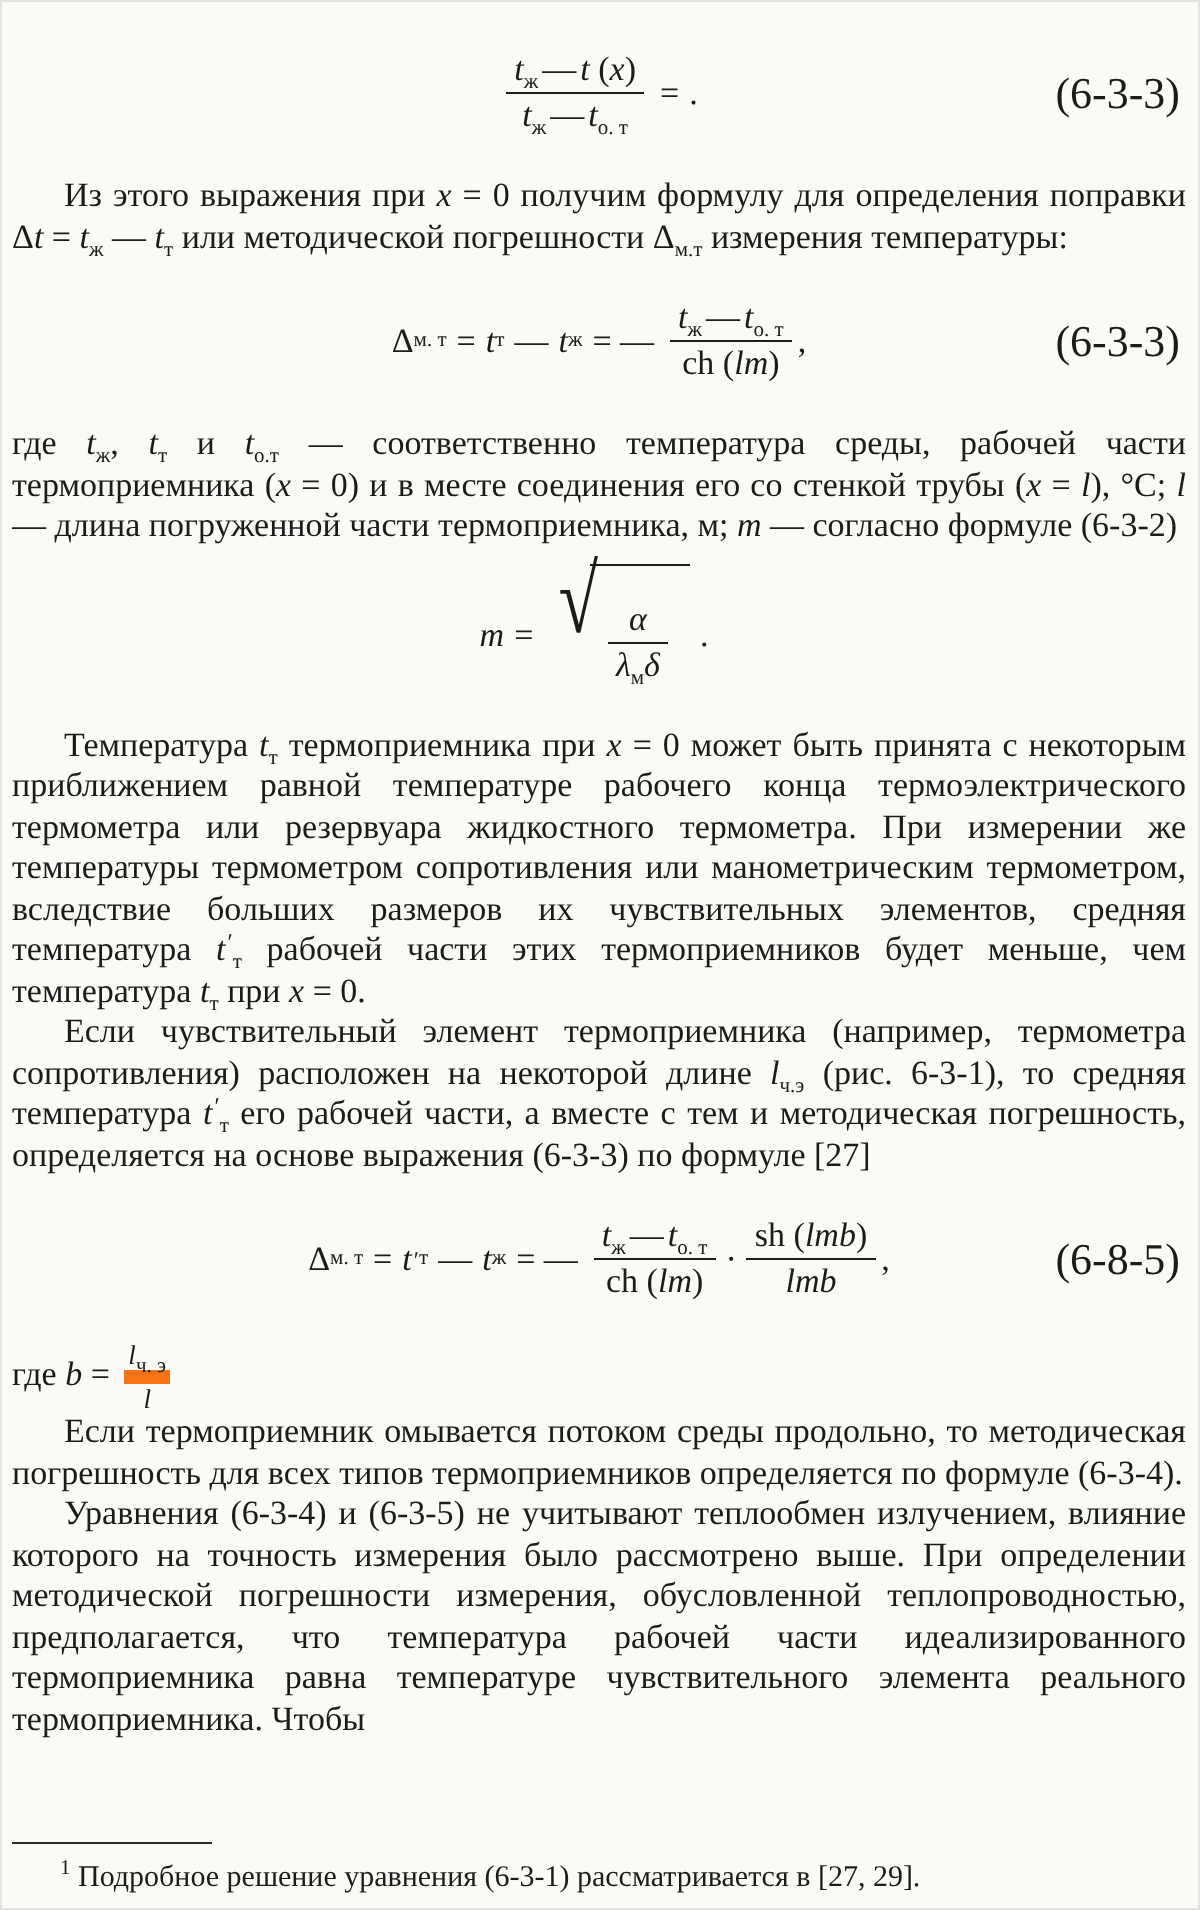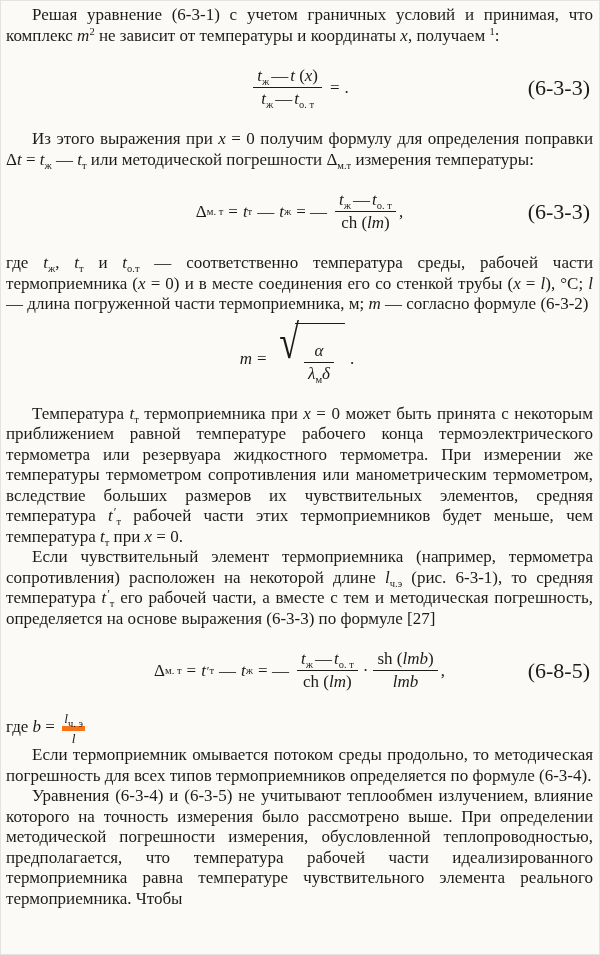--- a/index.html
+++ b/index.html
@@ -36,35 +36,34 @@
   .frac .den{display:block;padding:2px 4px 0;line-height:18px;white-space:nowrap;}
 
   
   .sqrt{display:inline-flex;align-items:flex-start;margin-left:4px;}
   .rad{font-size:48px;line-height:44px;font-weight:400;transform:scaleX(.75);margin-right:-7px;}
   .radicand{border-top:1.6px solid #1b1b1b;padding:2px 8px 0 6px;margin-top:3px;}
 
   
   .ifrac{display:inline-flex;flex-direction:column;text-align:center;vertical-align:middle;
          font-size:13.5px;line-height:13px;margin:0 3px;}
-  .ifrac .inum{border-bottom:5px solid #f97316;padding:0 2px 1px;}
+  .ifrac .inum{border-bottom:7px solid #f97316;padding:0 2px 1px;}
   .ifrac .iden{padding-top:1px;}
 
   
   .footnote{position:absolute;left:6px;right:8px;bottom:6px;text-align:justify;}
   .fn-rule{width:100px;border-top:1.5px solid #2a2a2a;margin:0 0 8px 0;}
   .fn-text{margin:0;font-size:15px;line-height:19px;text-indent:24px;}
 </style>
 </head>
 <body>
 
 <div class="page">
   <div class="content">
 
-    <p class="para indent"><span>Решая уравнение (6-3-1) с учетом граничных условий и принимая, что комплекс </span><i>m</i><sup>2</sup><span> не зависит от температуры и координаты </span><i>x</i><span>, получаем </span><sup>1</sup><span>:</span></p>
 
     <div class="eq-row">
       <span class="eq-body">
         <span class="frac">
           <span class="num"><i>t</i><sub>ж</sub><span class="tight">—</span><i>t</i><span> (</span><i>x</i><span>)</span></span>
           <span class="den"><i>t</i><sub>ж</sub><span class="tight">—</span><i>t</i><sub>о. т</sub></span>
         </span>
         <span class="op">=</span>
         <span>.</span>
       </span>
@@ -146,13 +145,17 @@
           <span class="inum"><i>l</i><sub>ч. э</sub></span>
           <span class="iden"><i>l</i></span>
         </span></p>
 
     <p class="para indent"><span>Если термоприемник омывается потоком среды продольно, то методическая погрешность для всех типов термоприемников определяется по формуле (6-3-4).</span></p>
 
     <p class="para indent"><span>Уравнения (6-3-4) и (6-3-5) не учитывают теплообмен излучением, влияние которого на точность измерения было рассмотрено выше. При определении методической погрешности измерения, обусловленной теплопроводностью, предполагается, что температура рабочей части идеализированного термоприемника равна температуре чувствительного элемента реального термоприемника. Чтобы</span></p>
 
   </div>
 
+  <div class="footnote">
+    <div class="fn-rule"></div>
+    <p class="fn-text"><sup>1</sup><span> Подробное решение уравнения (6-3-1) рассматривается в [27, 29].</span></p>
+  </div>
 </div>
 
 </body></html>

